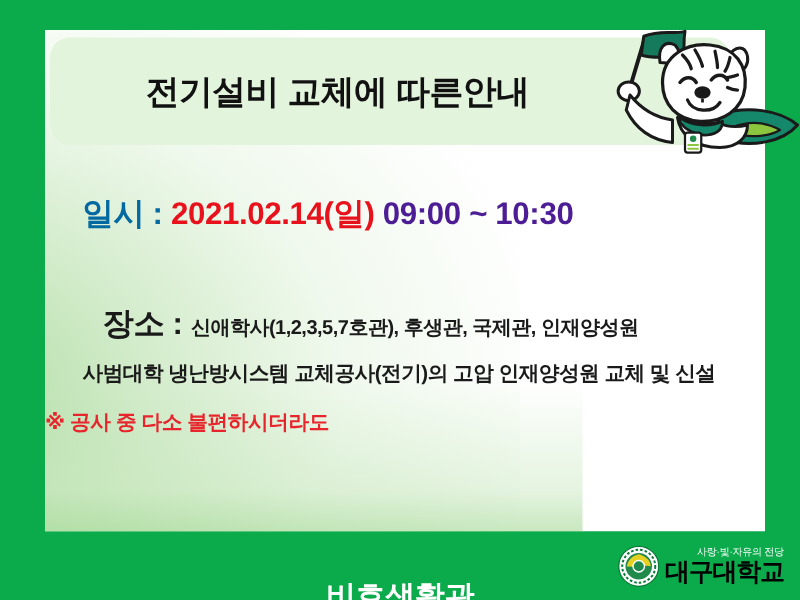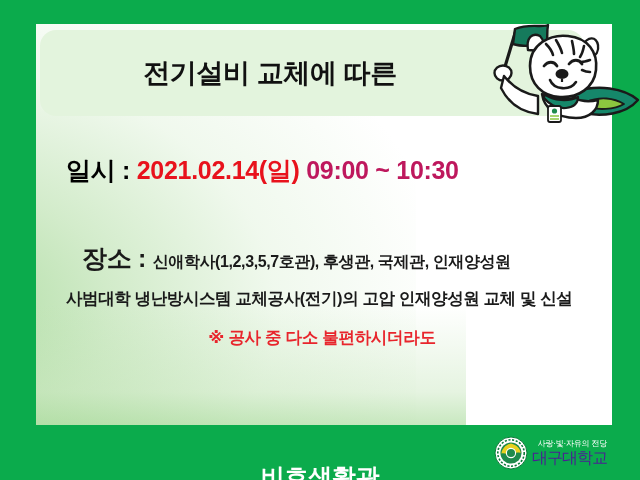--- a/index.html
+++ b/index.html
@@ -111,23 +111,23 @@
     color: #1a1a1a;
   }
 
   #line-datetime {
     left: 30px;
     top: 130px;
     font-size: 25px;
     font-weight: bold;
     letter-spacing: -0.3px;
   }
-  #line-datetime .lbl { color: #000000; }
+  #line-datetime .lbl { color: #0369a1; }
   #line-datetime .red { color: #e8121c; }
-  #line-datetime .tm  { color: #be185d; }
+  #line-datetime .tm  { color: #4c1d95; }
 
   #line-place {
     left: 46px;
     top: 218px;
     font-size: 16px;
     font-weight: bold;
     letter-spacing: -0.4px;
   }
   #line-place .lbl {
     font-size: 25px;
@@ -141,21 +141,21 @@
     font-size: 16.5px;
     font-weight: bold;
     letter-spacing: -0.4px;
   }
 
   .note {
     position: absolute;
     z-index: 5;
     width: 572px;
     left: 0;
-    text-align: center;
+    text-align: left;
     color: #e8252c;
     font-size: 16.5px;
     font-weight: bold;
     letter-spacing: -0.3px;
     white-space: nowrap;
   }
   #note-1 { top: 303px; }
   #note-2 { top: 334px; }
 
   
@@ -197,38 +197,39 @@
     line-height: 1;
   }
   #brand-tagline {
     font-size: 8px;
     color: #ffffff;
     letter-spacing: -0.2px;
     margin-bottom: 2px;
     white-space: nowrap;
   }
   #brand-name {
-    font-size: 16px;
-    font-weight: normal;
-    color: #4c1d95;
+    font-size: 20px;
+    font-weight: bold;
+    color: #000000;
     letter-spacing: -1px;
     white-space: nowrap;
   }
 </style>
 </head>
 <body>
 
 <div id="poster">
 
   <div id="content-panel">
 
     <div id="header-band"></div>
 
     <div id="title-text">
       <span class="seg">전기설비 교체에 따른 </span>
+        <span class="seg"> 안내</span>
     </div>
 
     <div class="line" id="line-datetime">
       <span class="lbl">일시 : </span><span class="red">2021.02.14(일)</span><span class="tm"> 09:00 ~ 10:30</span>
     </div>
 
     <div class="line" id="line-place">
       <span class="lbl">장소 : </span><span class="val">신애학사(1,2,3,5,7호관), 후생관, 국제관, 인재양성원</span>
     </div>
 

